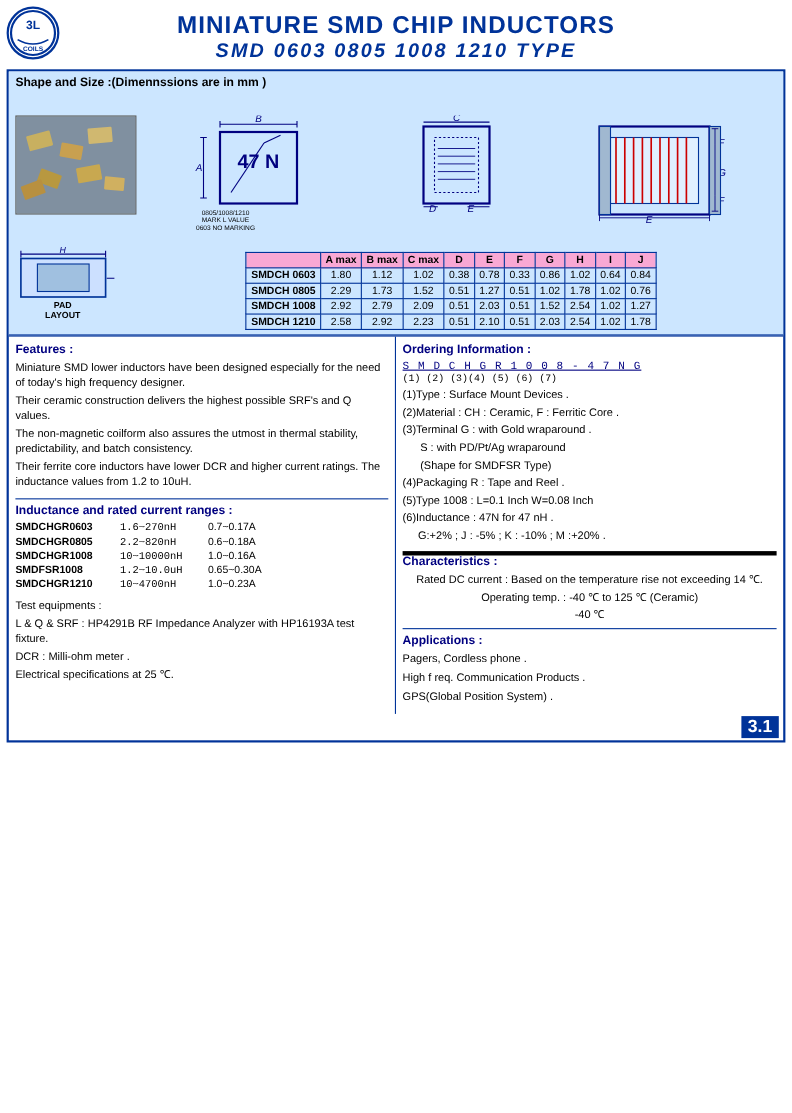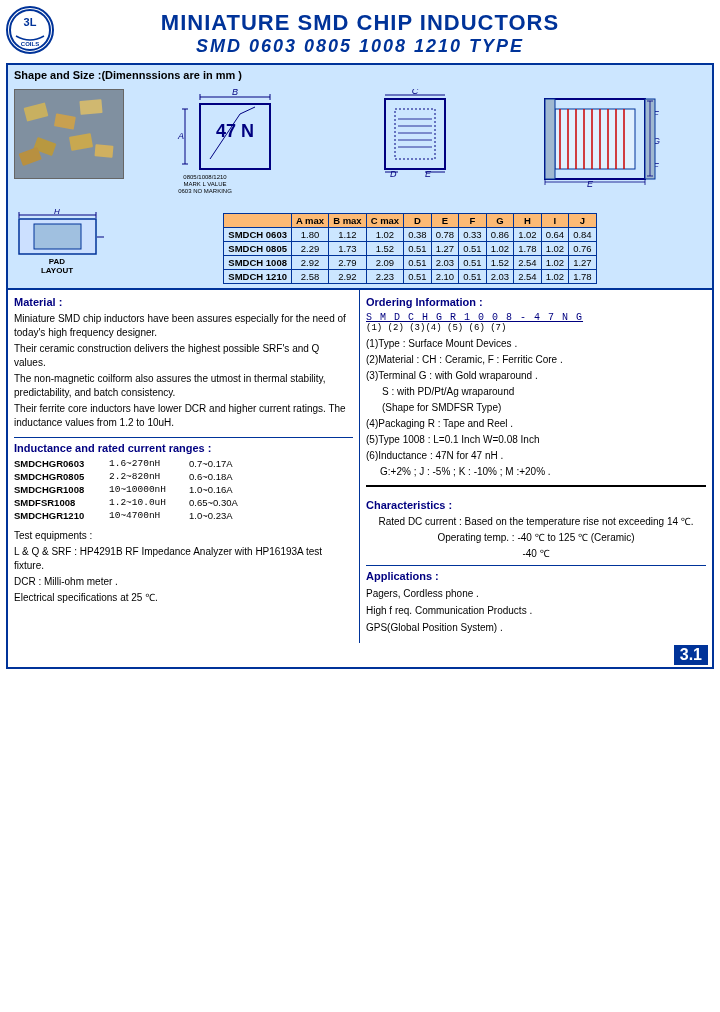--- a/index.html
+++ b/index.html
@@ -74,21 +74,21 @@
     
     .shape-size-section {
       background: #cce6ff;
       border-bottom: 1px solid #003399;
       padding: 4px 6px;
     }
     .shape-size-title {
       font-weight: bold;
       color: #000;
       font-size: 11px;
-      margin-bottom: 4px;
+      margin-bottom: 20px;
     }
     .shape-diagrams {
       display: flex;
       align-items: flex-start;
       gap: 10px;
       padding: 4px 0;
     }
     .chip-photo {
       width: 110px;
       height: 90px;
@@ -109,21 +109,21 @@
       font-size: 9.5px;
       margin: 0 auto;
     }
     .dim-table th, .dim-table td {
       border: 1px solid #003399;
       padding: 1px 4px;
       text-align: center;
       white-space: nowrap;
     }
     .dim-table th {
-      background: #fdba74;
+      background: #f9a8d4;
       font-weight: bold;
     }
     .dim-table .row-header {
       font-weight: bold;
       background: #cce6ff;
     }
 
     
     .two-col {
       display: flex;
@@ -199,22 +199,22 @@
       font-family: 'Courier New', monospace;
     }
     .ordering-desc {
       font-size: 10px;
       line-height: 1.4;
     }
     .ordering-desc p { margin-bottom: 2px; }
 
     
     .char-section {
-      border-top: 2px solid #000000;
-      padding-top: 12px;
+      border-top: 4px solid #000000;
+      padding-top: 0;
       margin-top: 4px;
     }
     .char-text {
       font-size: 10px;
       line-height: 1.4;
     }
     .char-text p { margin-bottom: 2px; }
 
     
     .app-section {
@@ -482,23 +482,23 @@
               </tbody>
           </table>
         </div>
       </div>
     </div>
 
     <div class="two-col">
 
       <div class="left-col">
 
-        <div class="section-header">Material :</div>
+        <div class="section-header">Features :</div>
         <div class="features-text" id="features-container">
-            <p>Miniature SMD chip inductors have been assures especially for the need of today's high frequency designer.</p>
+            <p>Miniature SMD lower inductors have been designed especially for the need of today's high frequency designer.</p>
             <p>Their ceramic construction delivers the highest possible SRF's and Q values.</p>
             <p>The non-magnetic coilform also assures the utmost in thermal stability, predictability, and batch consistency.</p>
             <p>Their ferrite core inductors have lower DCR and higher current ratings. The inductance values from 1.2 to 10uH.</p>
           </div>
 
         <div class="inductance-section">
           <div class="inductance-header">Inductance and rated current ranges :</div>
           <div class="inductance-rows" id="inductance-container">
               <div class="ind-row">
                 <span class="ind-part">SMDCHGR0603</span>

